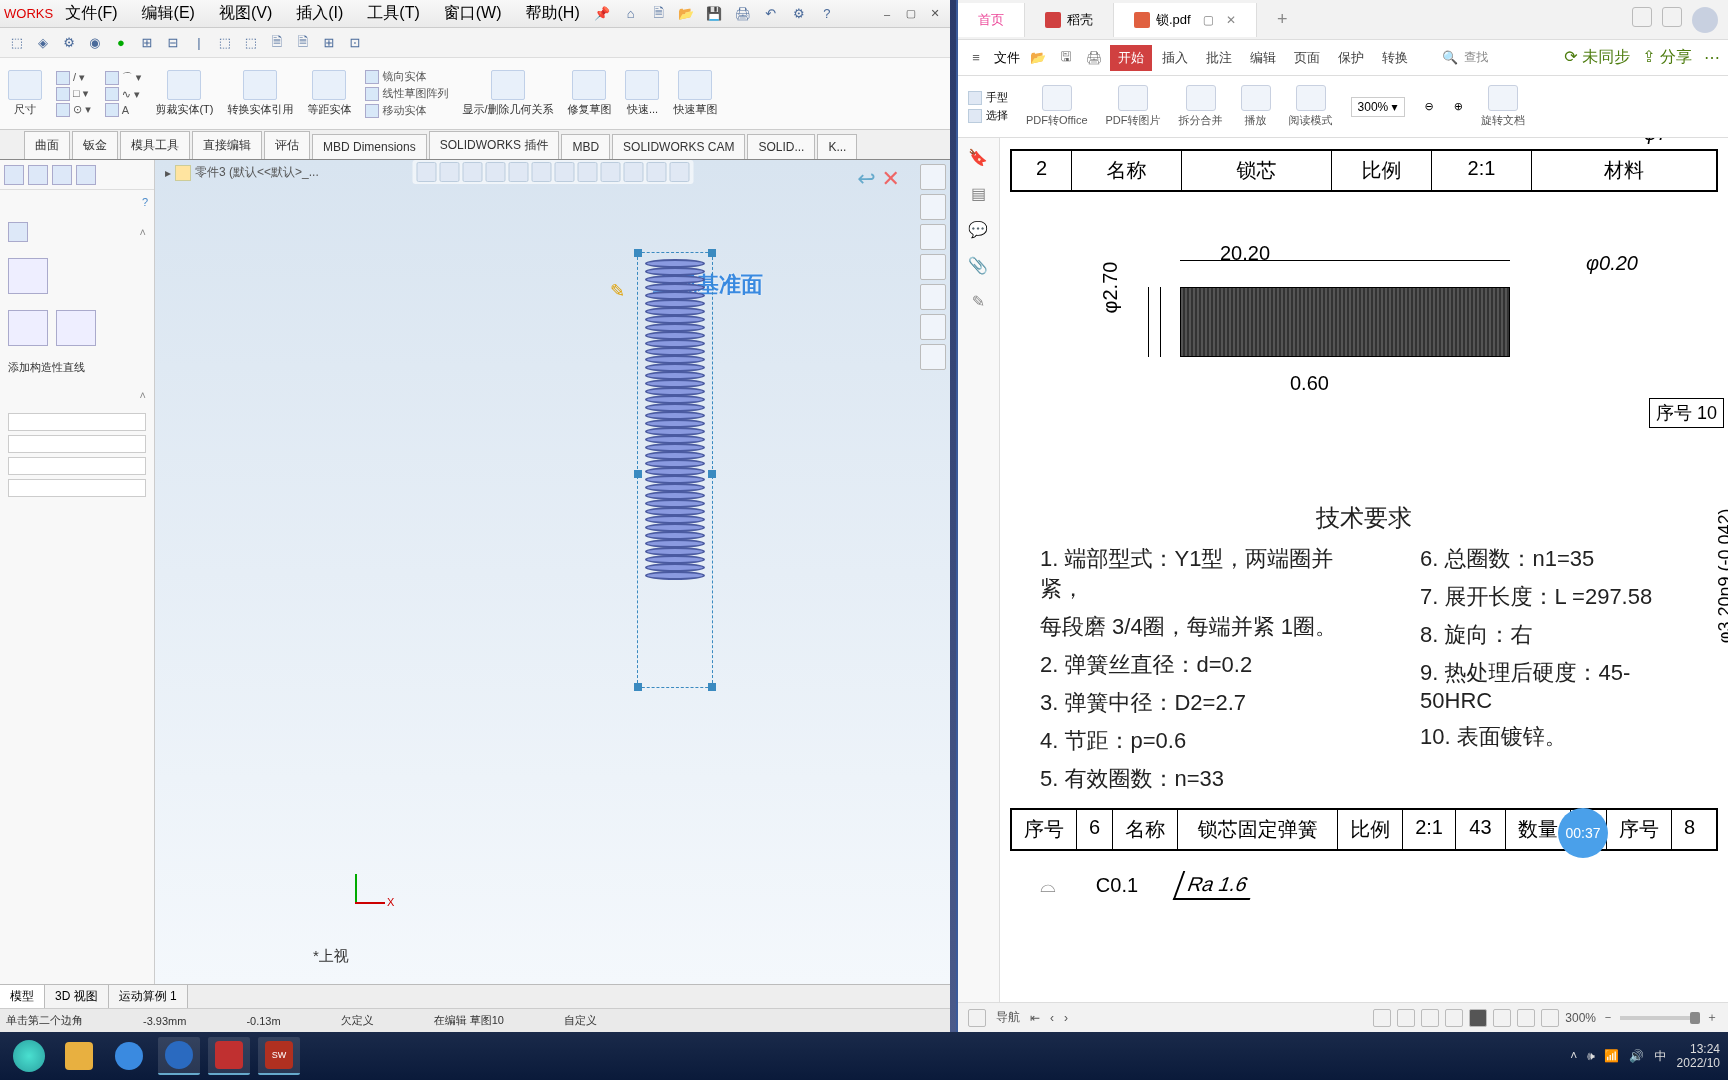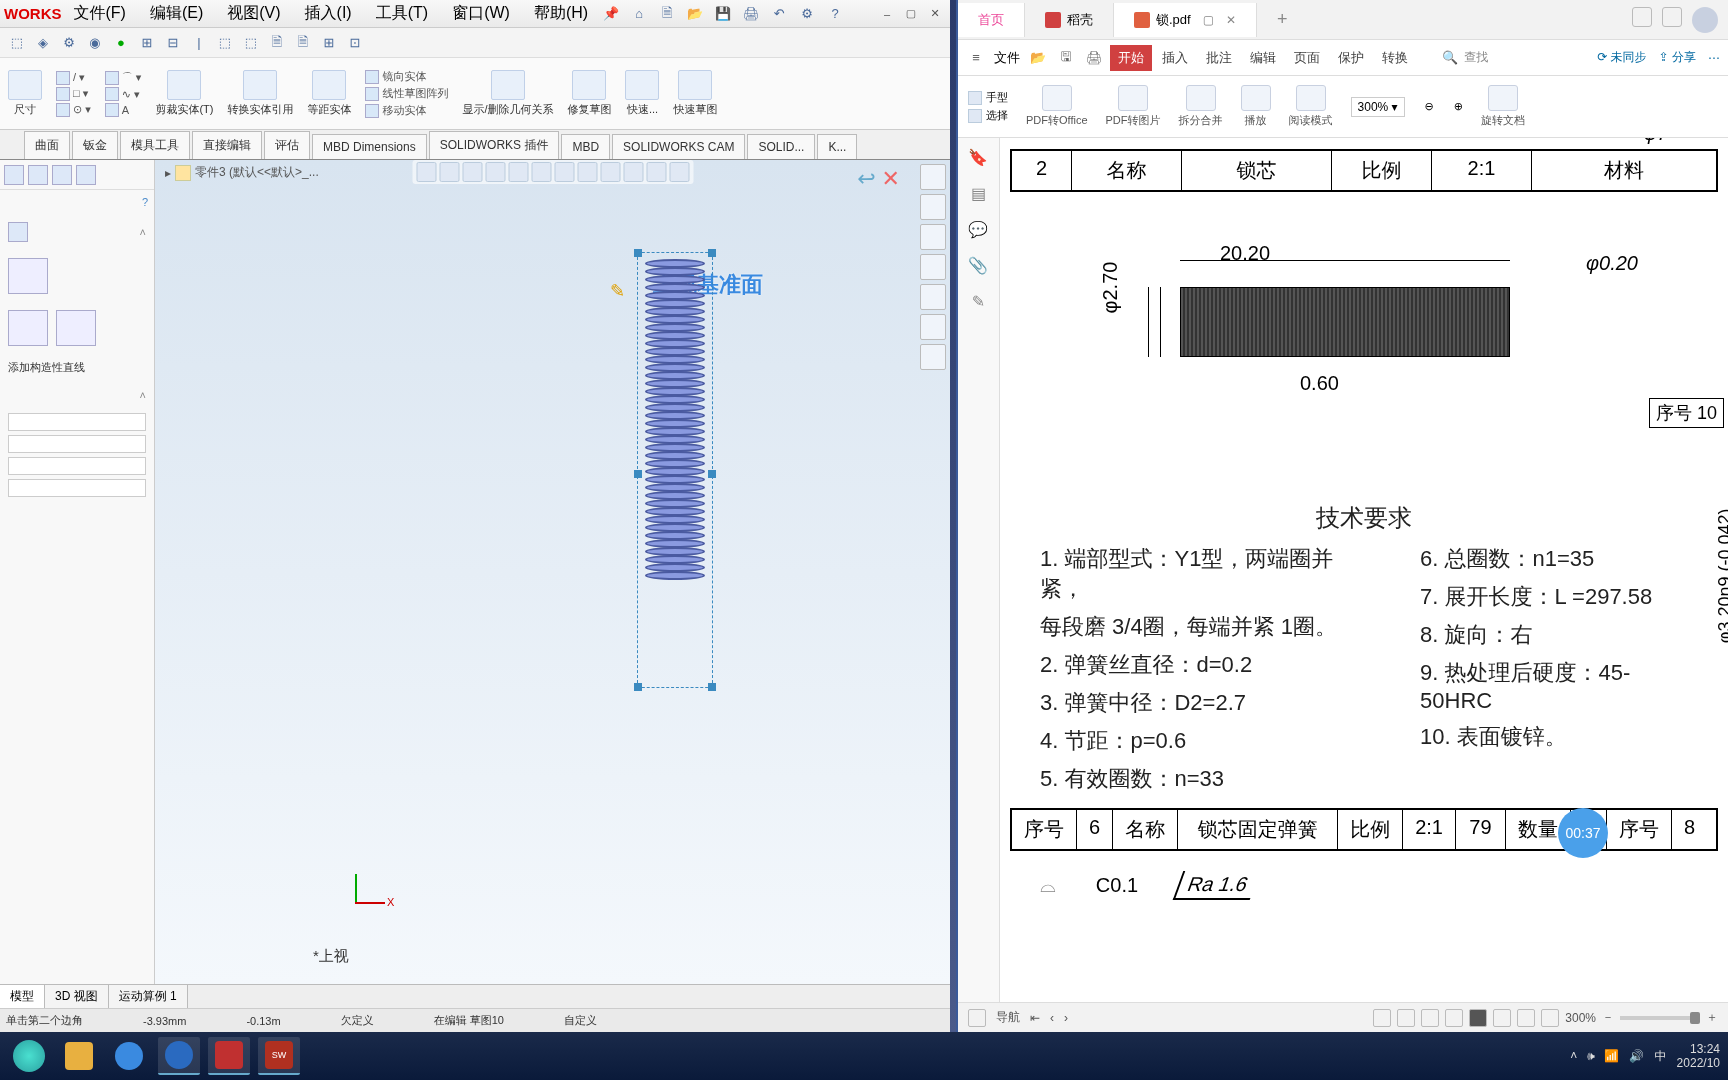--- a/index.html
+++ b/index.html
@@ -4,21 +4,21 @@
 <style>
 * { margin: 0; padding: 0; box-sizing: border-box; font-family: "Microsoft YaHei", Arial, sans-serif; }
 body { width: 1728px; height: 1080px; overflow: hidden; background: #1a2a4a; display: flex; flex-direction: column; }
 .main-area { display: flex; flex: 1; }
 .left-app { width: 950px; background: #fff; display: flex; flex-direction: column; position: relative; }
 .right-app { flex: 1; background: #fff; display: flex; flex-direction: column; border-left: 2px solid #3a5a9a; }
 .divider { width: 6px; background: linear-gradient(#2a3a6a,#4a5a8a); }
 
 
 .sw-titlebar { height: 28px; background: linear-gradient(#f8f8f8,#eaeaea); display: flex; align-items: center; font-size: 12px; padding: 0 4px; gap: 6px; border-bottom: 1px solid #ccc; }
-.sw-logo { color: #d00; font-weight: bold; font-size: 15px; }
+.sw-logo { color: #d00; font-weight: normal; font-size: 13px; }
 .sw-menu { display: flex; gap: 12px; font-size: 16px; }
 .sw-menu span { padding: 2px 6px; }
 .sw-winbtns { margin-left: auto; display: flex; gap: 2px; }
 .sw-winbtns span { width: 22px; height: 18px; display: flex; align-items: center; justify-content: center; font-size: 11px; color: #555; }
 .sw-toolbar1 { height: 30px; background: #f4f4f4; display: flex; align-items: center; padding: 2px 6px; gap: 4px; border-bottom: 1px solid #ddd; }
 .sw-tb-ico { width: 22px; height: 22px; border: 1px solid transparent; display: flex; align-items: center; justify-content: center; font-size: 13px; color: #4a6a9a; }
 .sw-ribbon { height: 72px; background: #fafafa; display: flex; align-items: center; padding: 4px 8px; gap: 14px; border-bottom: 1px solid #ccc; font-size: 11px; }
 .rib-group { display: flex; flex-direction: column; align-items: center; gap: 2px; color: #333; }
 .rib-icon { width: 34px; height: 30px; background: #e8f0fa; border: 1px solid #c0d0e8; border-radius: 2px; }
 .rib-col { display: flex; flex-direction: column; gap: 2px; font-size: 11px; color: #555; }
@@ -60,41 +60,41 @@
 .wps-tab .plus { font-size: 18px; color: #888; }
 .wps-right-icons { margin-left: auto; display: flex; gap: 10px; padding-right: 10px; }
 .wps-ri { width: 20px; height: 20px; border: 1px solid #bbb; border-radius: 3px; }
 .wps-avatar { width: 26px; height: 26px; border-radius: 50%; background: #c8d0e0; }
 .wps-menubar { height: 36px; background: #fff; display: flex; align-items: center; font-size: 13px; padding: 0 8px; gap: 6px; border-bottom: 1px solid #ddd; }
 .wps-mb-left { display: flex; align-items: center; gap: 8px; }
 .wps-mb-ico { width: 20px; height: 20px; color: #666; display: flex; align-items: center; justify-content: center; }
 .wps-mb-tabs { display: flex; gap: 2px; }
 .wps-mb-tab { padding: 4px 8px; color: #404040; }
 .wps-mb-tab.active { background: #d04040; color: #fff; }
-.wps-mb-right { margin-left: auto; display: flex; align-items: center; gap: 12px; font-size: 12px; color: #0369a1; justify-content: space-between; }
+.wps-mb-right { margin-left: auto; display: flex; align-items: center; gap: 12px; font-size: 16px; color: #4d7c0f; justify-content: space-between; }
 .wps-toolbar { height: 62px; background: #fff; display: flex; align-items: center; padding: 4px 10px; gap: 18px; border-bottom: 1px solid #ddd; font-size: 11px; }
 .wps-tg { display: flex; flex-direction: column; align-items: center; gap: 2px; color: #555; }
 .wps-tg-ico { width: 30px; height: 26px; background: #f0f4fa; border: 1px solid #c8d0e0; border-radius: 3px; }
 .wps-tg-row { display: flex; flex-direction: column; gap: 3px; }
 .wps-tg-row span { display: flex; align-items: center; gap: 4px; font-size: 11px; }
 .wps-tg-row .sico { width: 14px; height: 14px; background: #e0e8f4; border: 1px solid #bcd; }
 .wps-zoom-sel { border: 1px solid #ccc; padding: 2px 6px; font-size: 12px; }
 .wps-body { flex: 1; display: flex; position: relative; background: #e8e8e8; overflow: hidden; }
 .wps-sidebar { width: 42px; background: #f8f8f8; border-right: 1px solid #ddd; display: flex; flex-direction: column; align-items: center; padding-top: 8px; gap: 14px; }
 .wps-sb-ico { width: 22px; height: 22px; color: #888; display: flex; align-items: center; justify-content: center; font-size: 16px; }
 .pdf-page { flex: 1; background: #fff; position: relative; overflow: hidden; font-family: "SimSun", serif; }
 .drawing { position: absolute; top: -20px; left: 0; right: 0; }
 .title-block { display: flex; border: 2px solid #000; margin: 0 10px; font-size: 20px; }
 .tb-cell { border-right: 1px solid #000; padding: 6px 14px; text-align: center; }
 .part-drawing { margin: 40px 60px 20px; position: relative; height: 250px; }
 .dim-20 { position: absolute; top: 10px; left: 160px; font-size: 20px; }
 .dim-phi020 { position: absolute; top: 20px; right: 30px; font-size: 20px; font-style: italic; }
 .dim-270 { position: absolute; top: 70px; left: 50px; font-size: 20px; transform: rotate(-90deg); transform-origin: left; }
 .spring-rect { position: absolute; top: 55px; left: 120px; width: 330px; height: 70px; background: repeating-linear-gradient(90deg,#555,#555 2px,#333 2px,#333 4px); border: 1px solid #000; }
-.dim-060 { position: absolute; top: 140px; left: 240px; font-size: 20px; }
+.dim-060 { position: absolute; top: 140px; left: 230px; font-size: 20px; }
 .dim-line-h { position: absolute; height: 1px; background: #000; }
 .dim-line-v { position: absolute; width: 1px; background: #000; }
 .tech-req { margin: 10px 40px; font-size: 22px; color: #222; }
 .tech-req h3 { text-align: center; font-size: 24px; font-weight: normal; margin-bottom: 10px; }
 .tech-cols { display: flex; gap: 60px; }
 .tech-col { display: flex; flex-direction: column; gap: 8px; }
 .bottom-block { display: flex; border: 2px solid #000; margin: 14px 10px 0; font-size: 20px; position: relative; }
 .bb-cell { border-right: 1px solid #000; padding: 6px 12px; text-align: center; }
 .timer-badge { position: absolute; right: 108px; top: -2px; width: 50px; height: 50px; border-radius: 50%; background: #4aa0ea; color: #fff; display: flex; align-items: center; justify-content: center; font-size: 14px; font-family: Arial; }
 .ra-line { margin: 20px 40px; display: flex; align-items: center; gap: 40px; font-size: 20px; }
@@ -522,21 +522,21 @@
             </div>
           </div>
         </div>
         <div class="bottom-block">
           <div class="bb-cell">序号</div>
           <div class="bb-cell">6</div>
           <div class="bb-cell">名称</div>
           <div class="bb-cell" style="width:160px">锁芯固定弹簧</div>
           <div class="bb-cell">比例</div>
           <div class="bb-cell">2:1</div>
-          <div class="bb-cell" style="width:50px">79</div>
+          <div class="bb-cell" style="width:50px">43</div>
           <div class="bb-cell">数量</div>
           <div class="bb-cell">1</div>
           <div class="bb-cell">序号</div>
           <div class="bb-cell" style="border-right:none">8</div>
           <div class="timer-badge">00:37</div>
         </div>
         <div class="ra-line">
           <span style="opacity:0.5">⌓</span>
           <span>C0.1</span>
           <span class="ra-sym">Ra 1.6</span>

